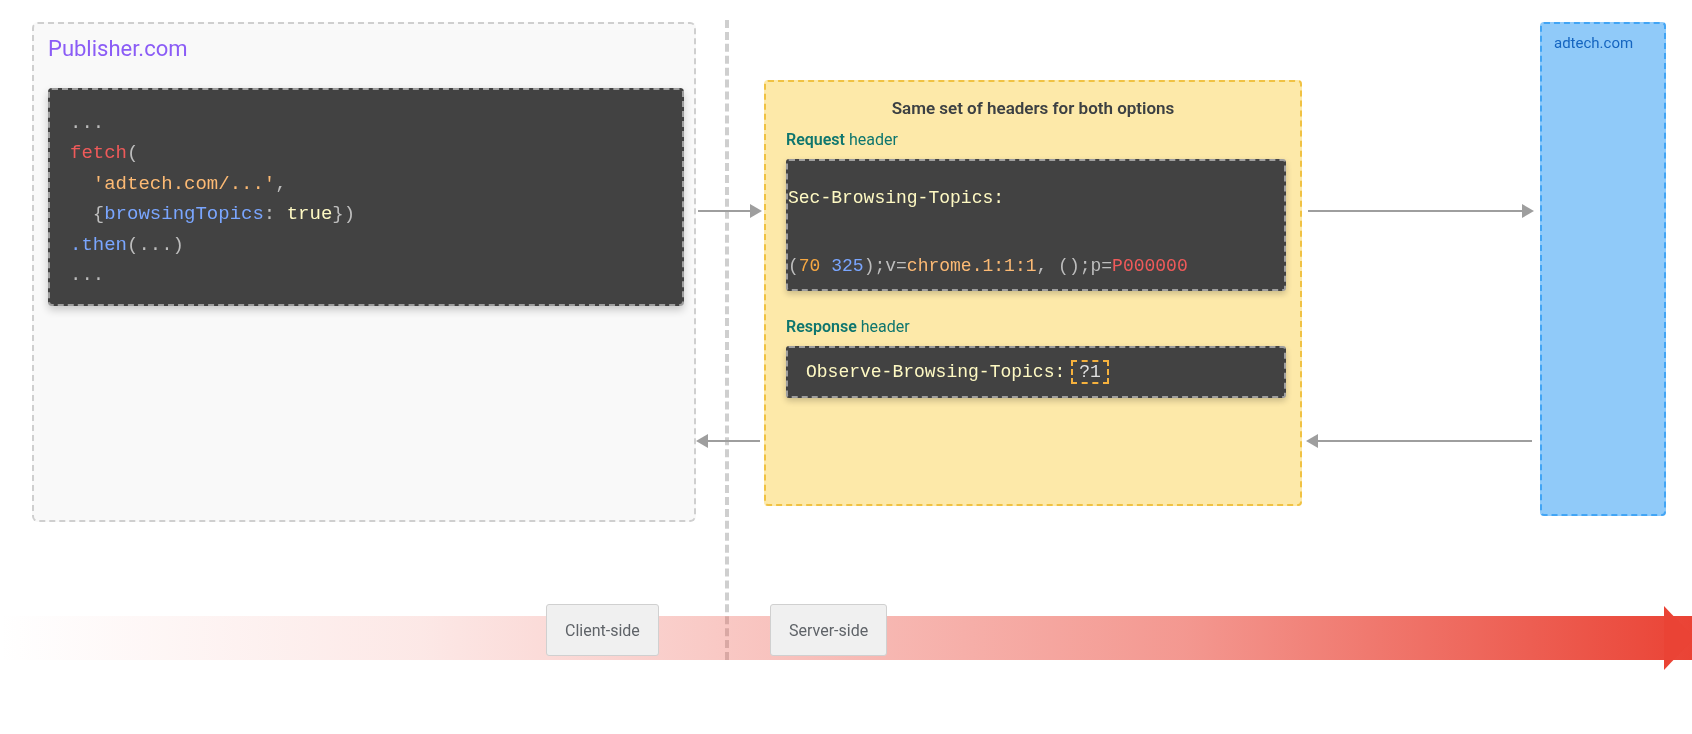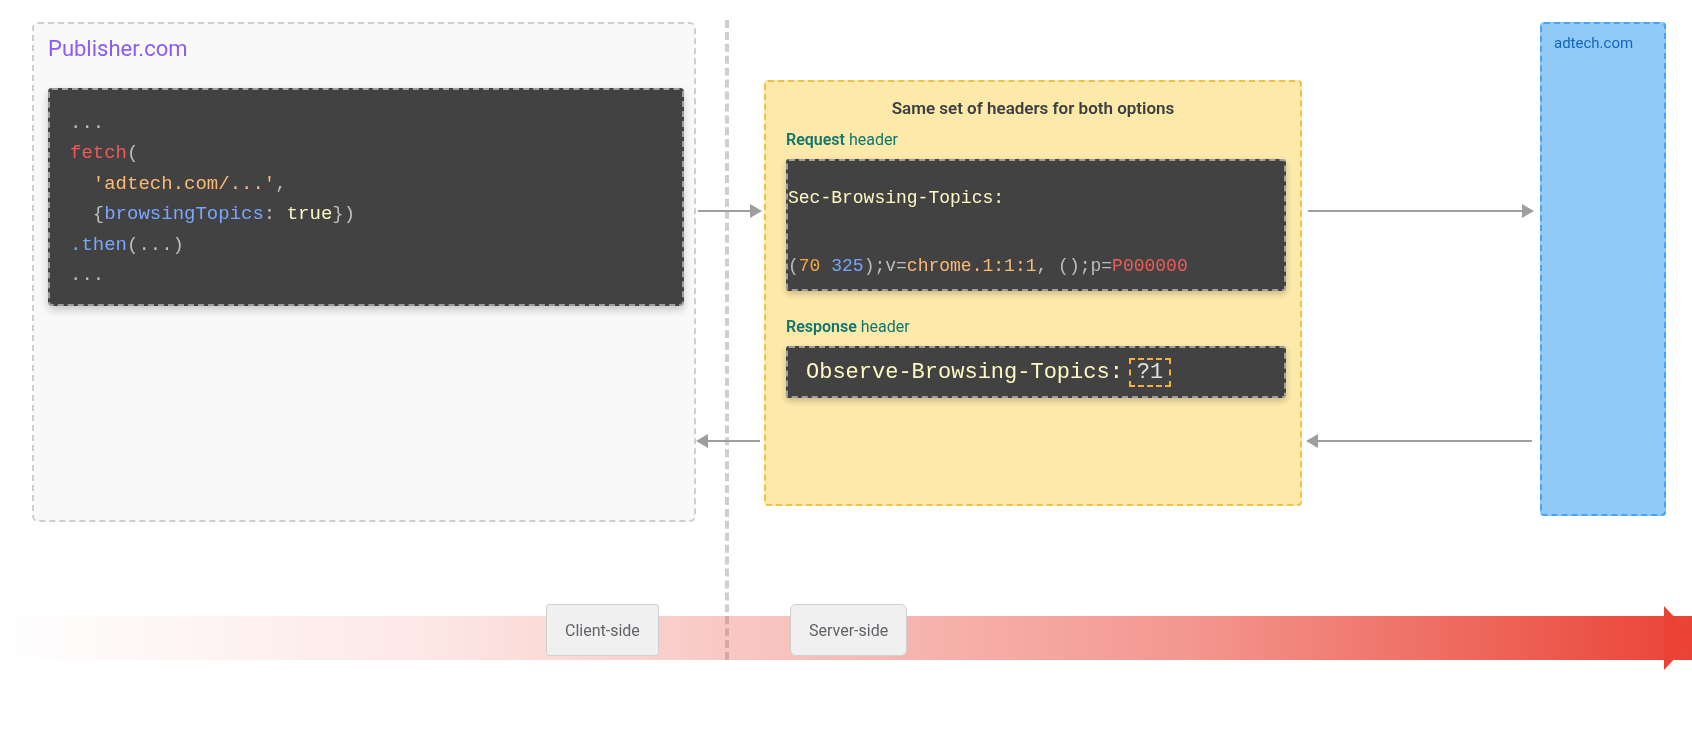--- a/index.html
+++ b/index.html
@@ -119,21 +119,21 @@
     overflow: hidden;
     margin-bottom: 26px;
   }
   .resp-block {
     width: 500px; height: 52px;
     background: #424242;
     border: 2px dashed #9e9e9e;
     border-radius: 3px;
     box-shadow: 0 3px 6px rgba(0,0,0,0.2);
     padding: 10px 18px;
-    font-size: 22px;
+    font-size: 18px;
     display: flex; align-items: center;
     gap: 6px;
   }
   .boxed-val {
     border: 2px dashed #f5b13d;
     padding: 0 6px;
     color: #e0e0e0;
   }
 
   
@@ -186,21 +186,21 @@
     border-top: 32px solid transparent;
     border-bottom: 32px solid transparent;
   }
   .side-label {
     position: absolute; bottom: 78px; height: 52px;
     background: #f0f0f0; border: 1px solid #d0d0d0; border-radius: 3px;
     font-size: 16px; color: #5f6368;
     display: flex; align-items: center; padding: 0 18px;
   }
   #lbl-client { left: 546px; }
-  #lbl-server { left: 790px; border-radius: 6px; }
+  #lbl-server { left: 770px; }
 </style>
 </head>
 <body>
 
 <div class="publisher-box">
   <div class="publisher-label">Publisher.com</div>
 
   <div class="fetch-block mono"><span class="c-gray">...</span>
 <span class="c-red">fetch</span><span class="c-gray">(</span>
   <span class="c-green">'adtech.com/...'</span><span class="c-gray">,</span>

